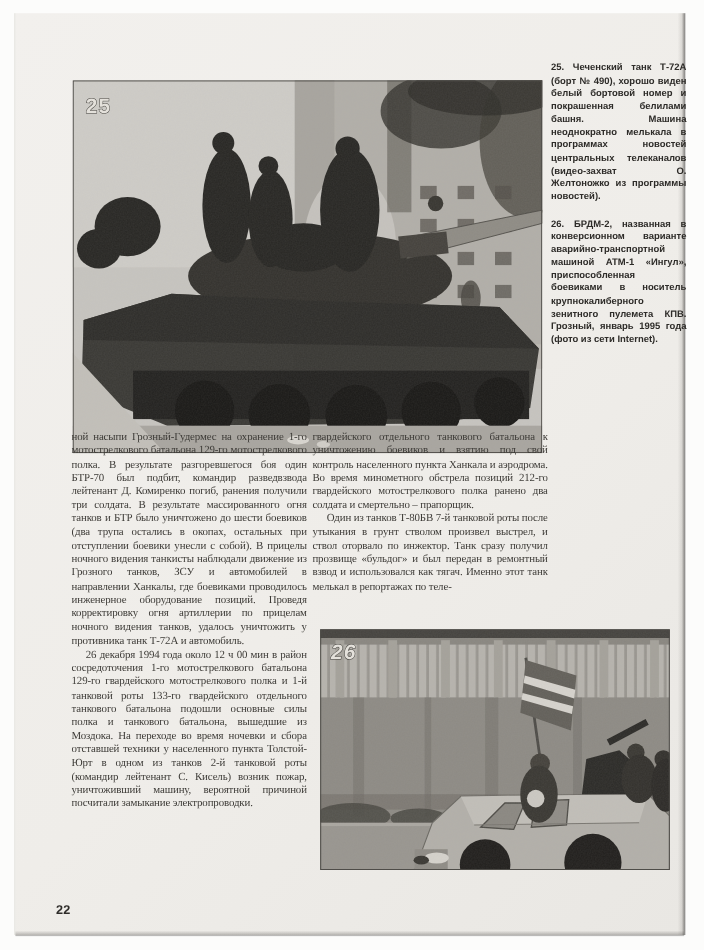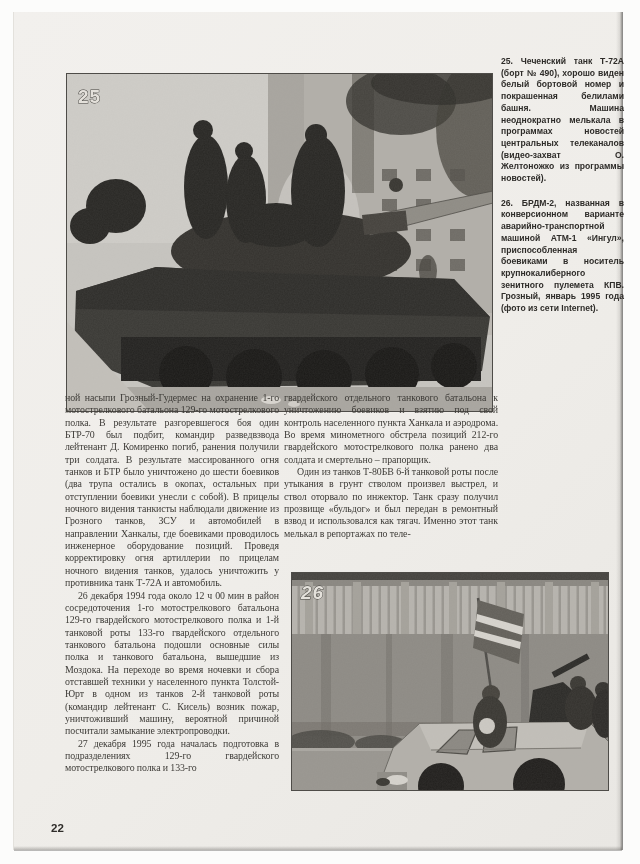--- a/index.html
+++ b/index.html
@@ -133,26 +133,25 @@
   </div>
 
   <aside class="captions">
     <p class="cap">25. Чеченский танк Т-72А (борт № 490), хорошо виден белый бортовой номер и покрашенная белилами башня. Машина неоднократно мелькала в программах новостей центральных телеканалов (видео-захват О. Желтоножко из программы новостей).</p>
     <p class="cap">26. БРДМ-2, названная в конверсионном варианте аварийно-транспортной машиной АТМ-1 «Ингул», приспособленная боевиками в носитель крупнокалиберного зенитного пулемета КПВ. Грозный, январь 1995 года (фото из сети Internet).</p>
   </aside>
 
   <div class="col col-left">
     <p>ной насыпи Грозный-Гудермес на охранение 1-го мотострелкового батальона 129-го мотострелкового полка. В результате разгоревшегося боя один БТР-70 был подбит, командир разведвзвода лейтенант Д. Комиренко погиб, ранения получили три солдата. В результате массированного огня танков и БТР было уничтожено до шести боевиков (два трупа остались в окопах, остальных при отступлении боевики унесли с собой). В прицелы ночного видения танкисты наблюдали движение из Грозного танков, ЗСУ и автомобилей в направлении Ханкалы, где боевиками проводилось инженерное оборудование позиций. Проведя корректировку огня артиллерии по прицелам ночного видения танков, удалось уничтожить у противника танк Т-72А и автомобиль.</p>
     <p class="ind">26 декабря 1994 года около 12 ч 00 мин в район сосредоточения 1-го мотострелкового батальона 129-го гвардейского мотострелкового полка и 1-й танковой роты 133-го гвардейского отдельного танкового батальона подошли основные силы полка и танкового батальона, вышедшие из Моздока. На переходе во время ночевки и сбора отставшей техники у населенного пункта Толстой-Юрт в одном из танков 2-й танковой роты (командир лейтенант С. Кисель) возник пожар, уничтоживший машину, вероятной причиной посчитали замыкание электропроводки.</p>
-    <p class="ind">27 декабря 1995 года началась подготовка в подразделениях 129-го гвардейского мотострелкового полка и 133-го</p>
   </div>
 
   <div class="col col-right">
     <p>гвардейского отдельного танкового батальона к уничтожению боевиков и взятию под свой контроль населенного пункта Ханкала и аэродрома. Во время минометного обстрела позиций 212-го гвардейского мотострелкового полка ранено два солдата и смертельно – прапорщик.</p>
-    <p class="ind">Один из танков Т-80БВ 6-й танковой роты после утыкания в грунт стволом произвел выстрел, и ствол оторвало по инжектор. Танк сразу получил прозвище «бульдог» и был передан в ремонтный взвод и использовался как тягач. Именно этот танк мелькал в репортажах по теле-</p>
+    <p class="ind">Один из танков Т-80БВ 7-й танковой роты после утыкания в грунт стволом произвел выстрел, и ствол оторвало по инжектор. Танк сразу получил прозвище «бульдог» и был передан в ремонтный взвод и использовался как тягач. Именно этот танк мелькал в репортажах по теле-</p>
   </div>
 
   <div id="photo26" class="photo">
     <svg width="318" height="219" viewBox="0 0 318 219" preserveAspectRatio="none">
       <defs>
         <filter id="n26" x="0" y="0" width="100%" height="100%">
           <feTurbulence type="fractalNoise" baseFrequency="0.8" numOctaves="2" stitchTiles="stitch"></feTurbulence>
           <feColorMatrix type="matrix" values="0 0 0 0 0.45  0 0 0 0 0.44  0 0 0 0 0.42  0 0 0 0.5 0"></feColorMatrix>
         </filter>
         <pattern id="pk" width="9" height="50" patternUnits="userSpaceOnUse">

